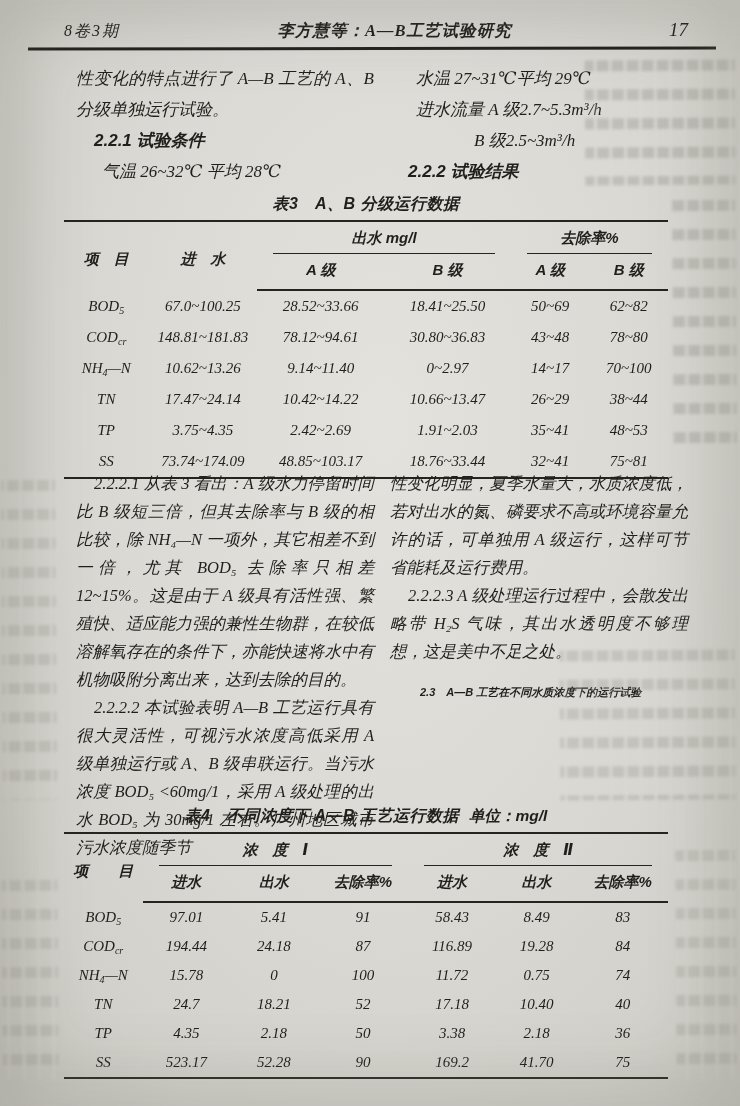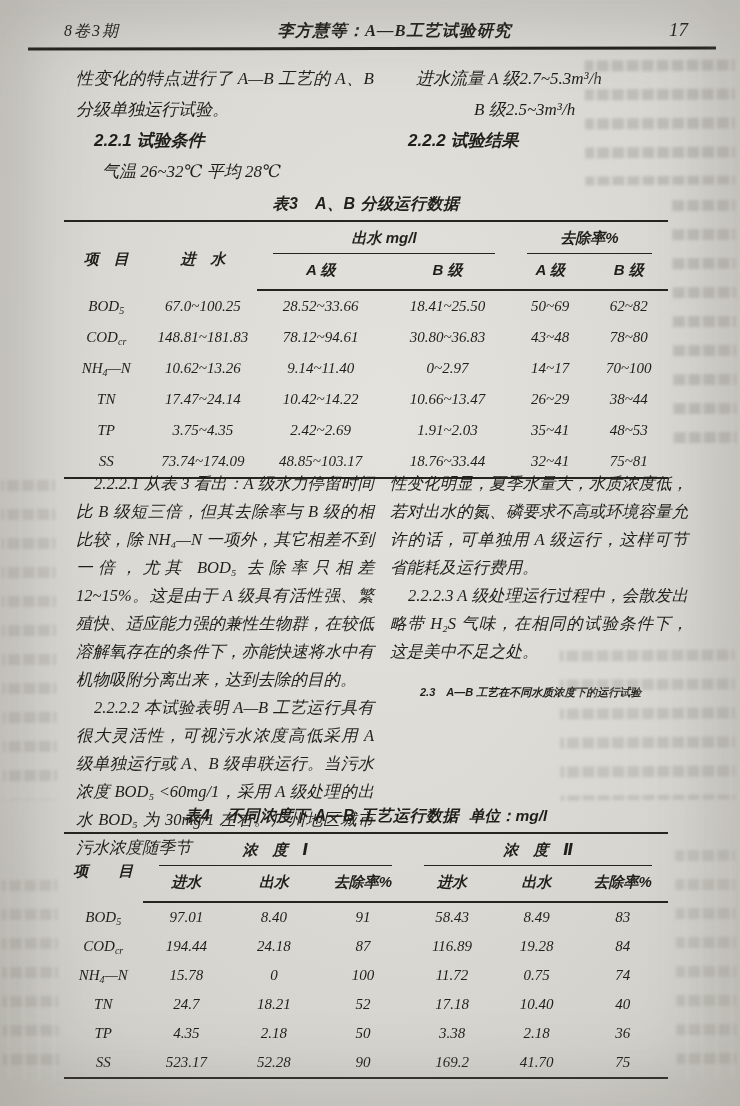--- a/index.html
+++ b/index.html
@@ -72,20 +72,21 @@
   </div>
   <div class="head-rule"></div>
 
   <div class="cols intro">
     <div class="col">
       <p>性变化的特点进行了 A—B 工艺的 A、B 分级单独运行试验。</p>
       <div class="line hsec ind1">2.2.1 试验条件</div>
       <div class="line ind15">气温 26~32℃ 平均 28℃</div>
     </div>
     <div class="col">
+      <div class="line ind15">水温 27~31℃平均 29℃</div>
       <div class="line ind15">进水流量 A 级2.7~5.3m³/h</div>
       <div class="line ind5">B 级2.5~3m³/h</div>
       <div class="line hsec ind1">2.2.2 试验结果</div>
     </div>
   </div>
 
   <div class="tblock t3">
     <div class="tbl-cap">
       <span class="tbl-title">表3　A、B 分级运行数据</span>
     </div>
@@ -169,21 +170,21 @@
     </table>
   </div>
 
   <div class="cols bodytext">
     <div class="col">
       <p class="pind">2.2.2.1 从表 3 看出：A 级水力停留时间比 B 级短三倍，但其去除率与 B 级的相比较，除 NH₄—N 一项外，其它相差不到一倍，尤其 BOD₅ 去除率只相差 12~15%。这是由于 A 级具有活性强、繁殖快、适应能力强的兼性生物群，在较低溶解氧存在的条件下，亦能快速将水中有机物吸附分离出来，达到去除的目的。</p>
       <p class="pind">2.2.2.2 本试验表明 A—B 工艺运行具有很大灵活性，可视污水浓度高低采用 A 级单独运行或 A、B 级串联运行。当污水浓度 BOD₅ &lt;60mg/1，采用 A 级处理的出水 BOD₅ 为 30mg/1 左右。广州地区城市污水浓度随季节</p>
     </div>
     <div class="col">
       <p>性变化明显，夏季水量大，水质浓度低，若对出水的氮、磷要求不高或环境容量允许的话，可单独用 A 级运行，这样可节省能耗及运行费用。</p>
-      <p class="pind">2.2.2.3 A 级处理运行过程中，会散发出略带 H₂S 气味，在相同的试验条件下，这是美中不足之处。</p>
+      <p class="pind">2.2.2.3 A 级处理运行过程中，会散发出略带 H₂S 气味，其出水透明度不够理想，这是美中不足之处。</p>
       <p class="h23">2.3　A—B 工艺在不同水质浓度下的运行试验</p>
     </div>
   </div>
 
   <div class="tblock t4">
     <div class="tbl-cap">
       <span class="tbl-title">表4　不同浓度下 A—B 工艺运行数据</span>
       <span class="tbl-unit">单位：mg/l</span>
     </div>
     <table class="dtable">
@@ -212,21 +213,21 @@
           <th>去除率%</th>
           <th>进水</th>
           <th>出水</th>
           <th>去除率%</th>
         </tr>
       </thead>
       <tbody>
         <tr>
           <td><span>BOD</span><sub>5</sub><span></span></td>
           <td>97.01</td>
-          <td>8.40</td>
+          <td>5.41</td>
           <td>91</td>
           <td>58.43</td>
           <td>8.49</td>
           <td>83</td>
         </tr>
         <tr>
           <td><span>COD</span><sub>cr</sub><span></span></td>
           <td>194.44</td>
           <td>24.18</td>
           <td>87</td>

